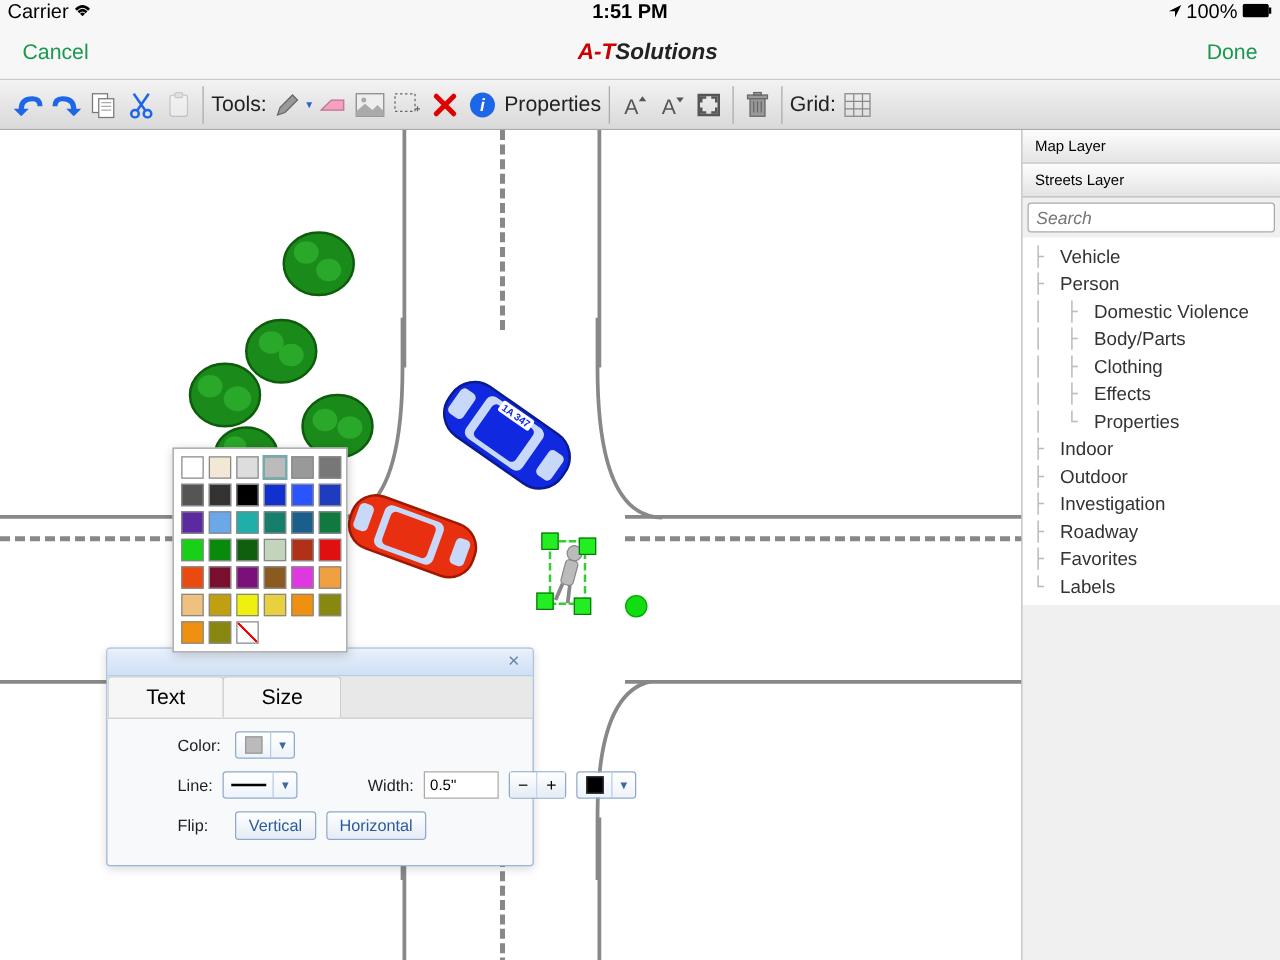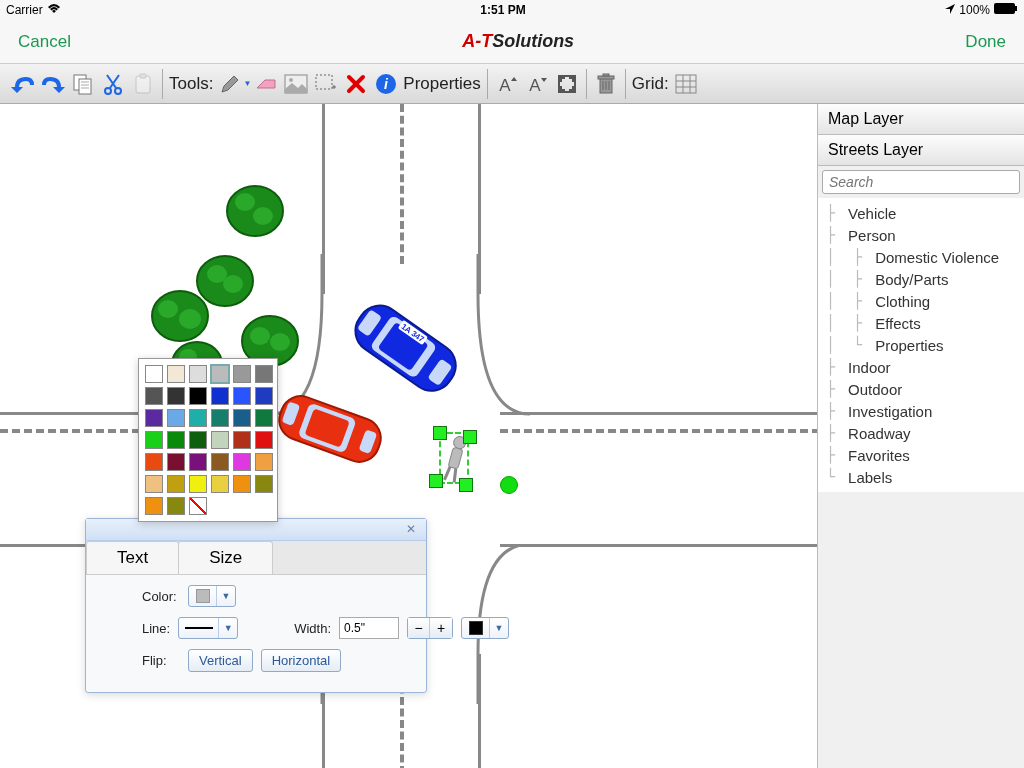--- a/index.html
+++ b/index.html
@@ -1,19 +1,19 @@
 <!DOCTYPE html>
 <html><head>
 <meta charset="utf-8">
 <style>
 * { box-sizing:border-box; margin:0; padding:0; font-family:-apple-system,Helvetica,Arial,sans-serif; }
 body { width:1024px; height:768px; background:#fff; overflow:hidden; position:relative; }
 
 
-.status-bar { height:20px; background:#f7f7f7; display:flex; align-items:center; justify-content:space-between; padding:0 6px; font-size:12px; }
+.status-bar { height:20px; background:#f7f7f7; display:flex; align-items:center; justify-content:space-between; padding:0 6px; font-size:16px; }
 .status-left,.status-right { display:flex; align-items:center; gap:4px; }
 .wifi-icon,.loc-icon,.batt-icon { display:inline-block; }
 
 
 .nav-bar { height:44px; background:#f7f7f7; border-bottom:1px solid #ccc; display:flex; align-items:center; justify-content:space-between; padding:0 18px;gap:44px; }
 .nav-btn { color:#1a9850; font-size:17px; cursor:pointer; }
 .logo { font-weight:bold; font-size:18px; font-style:italic; }
 .logo .a { color:#c00; }
 .logo .t { color:#222; }
 
@@ -68,21 +68,21 @@
 
 
 .palette { position:absolute; left:138px; top:254px; width:140px; background:#fff; border:1px solid #999; padding:6px; box-shadow:0 2px 8px rgba(0,0,0,.2); z-index:10; }
 .pal-grid { display:grid; grid-template-columns:repeat(6,18px); gap:4px; }
 .pal-cell { width:18px; height:18px; border:1px solid #888; cursor:pointer; }
 .pal-cell.sel { outline:2px solid #7aa; outline-offset:-1px; }
 .pal-none { background:linear-gradient(to top right,#fff 46%,#f00 46%,#f00 54%,#fff 54%); }
 
 
 .sidebar { width:206px; background:#f0f0f0; display:flex; flex-direction:column; }
-.layer-item { padding:6px 10px; font-size:16px; background:linear-gradient(#fdfdfd,#e4e4e4); border-bottom:1px solid #bbb; cursor:pointer; }
+.layer-item { padding:6px 10px; font-size:12px; background:linear-gradient(#fdfdfd,#e4e4e4); border-bottom:1px solid #bbb; cursor:pointer; }
 .layer-item.on { background:linear-gradient(#e8f2ff,#cfe4fb); }
 .search-box { margin:4px; position:relative; }
 .search-box input { width:100%; height:24px; border:1px solid #aaa; border-radius:3px; padding:0 6px; font-size:14px; font-style:italic; color:#999; }
 .tree { padding:4px 8px; font-size:15px; color:#333; background:#fff;}
 .tree-item { display:flex; align-items:center; height:22px; cursor:pointer; }
 .tree-item .tline { color:#bbb; font-family:monospace; white-space:pre; margin-right:4px; }
 
 </style>
 </head>
 <body>

